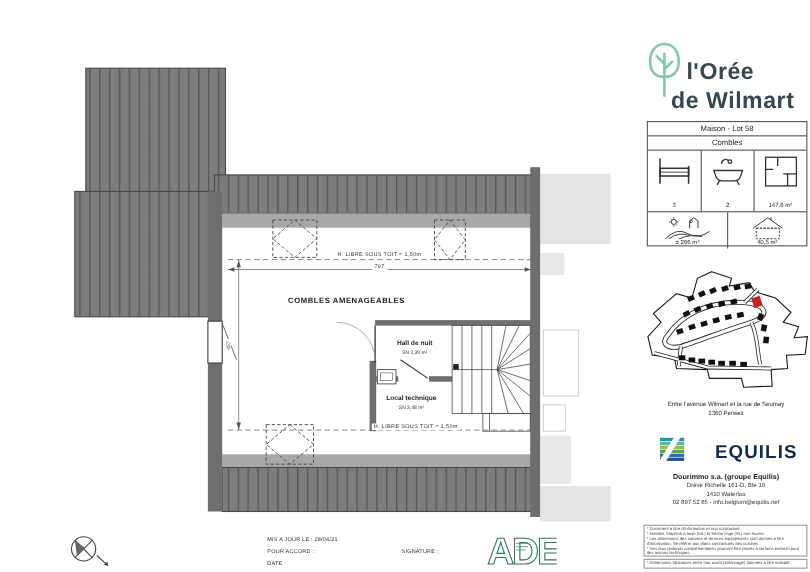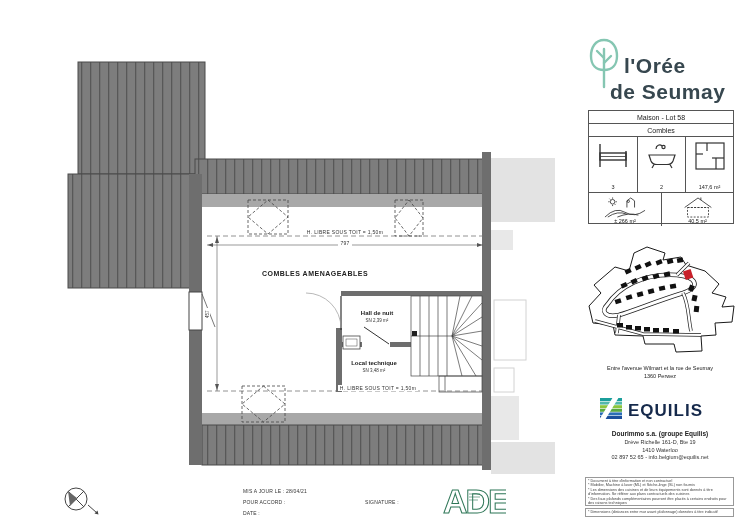--- a/index.html
+++ b/index.html
@@ -19,21 +19,21 @@
   .brand{font-size:21px;font-weight:bold;color:#37474f;letter-spacing:.5px;margin-top:21px;}
   .infobox{left:588px;top:110px;width:146px;height:114px;border:1px solid #555;box-sizing:border-box;background:#fff;}
   .inforow{border-bottom:1px solid #555;display:flex;align-items:center;justify-content:center;
            font-size:7px;color:#222;}
   .cells{display:flex;}
   .cell{display:flex;flex-direction:column;align-items:center;justify-content:space-between;
         box-sizing:border-box;padding:4px 0 2px 0;}
   .cell + .cell{border-left:1px solid #555;}
   .cellnum{font-size:5.5px;color:#222;}
   .locline{font-size:5.5px;color:#222;line-height:1.25;}
-  .equilis-word{font-size:17px;font-weight:bold;color:#15294b;letter-spacing:1px;}
+  .equilis-word{font-size:17px;font-weight:bold;color:#15294b;letter-spacing:1px;margin-left:22px;}
   .devbold{font-size:6.5px;font-weight:bold;color:#222;}
   .devline{font-size:5.5px;color:#333;line-height:1.3;}
   .noteBox{border:0.5px solid #999;box-sizing:border-box;padding:1px 2px;background:#fff;}
   .note{font-size:3.8px;line-height:1.18;color:#444;}
   .footline{font-size:5px;color:#333;letter-spacing:.2px;}
 </style>
 </head>
 <body>
 
 <svg class="abs" style="left:0;top:0" width="585" height="520" viewBox="0 0 585 520">
@@ -160,21 +160,21 @@
 
 <svg class="abs" style="left:586px;top:36px" width="36" height="56" viewBox="0 0 36 56">
   <g fill="none" stroke="#85c6b2" stroke-width="2.4" stroke-linecap="round">
     <path d="M18 4 C9 4 5 12 5 20 C5 29 10 34 18 34 C26 34 31 29 31 20 C31 12 27 4 18 4 Z"></path>
     <line x1="18" y1="13" x2="18" y2="51"></line>
     <line x1="18" y1="22" x2="11" y2="15"></line>
     <line x1="18" y1="27" x2="25" y2="20"></line>
   </g>
 </svg>
 <div class="abs brand" style="left:624px;top:33px;">l'Orée</div>
-<div class="abs brand" style="left:610px;top:59px;">de Seumay</div>
+<div class="abs brand" style="left:610px;top:59px;">de Wilmart</div>
 
 <div class="abs infobox">
   <div class="inforow" style="height:12px;">Maison - Lot 58</div>
   <div class="inforow" style="height:12px;">Combles</div>
   <div class="cells" style="height:55px;border-bottom:1px solid #555;">
     <div class="cell" style="width:48px;">
       <svg width="34" height="28" viewBox="0 0 34 28">
         <g fill="none" stroke="#333" stroke-width="1.4">
           <line x1="4" y1="3" x2="4" y2="26"></line>
             <line x1="30" y1="10" x2="30" y2="26"></line>

